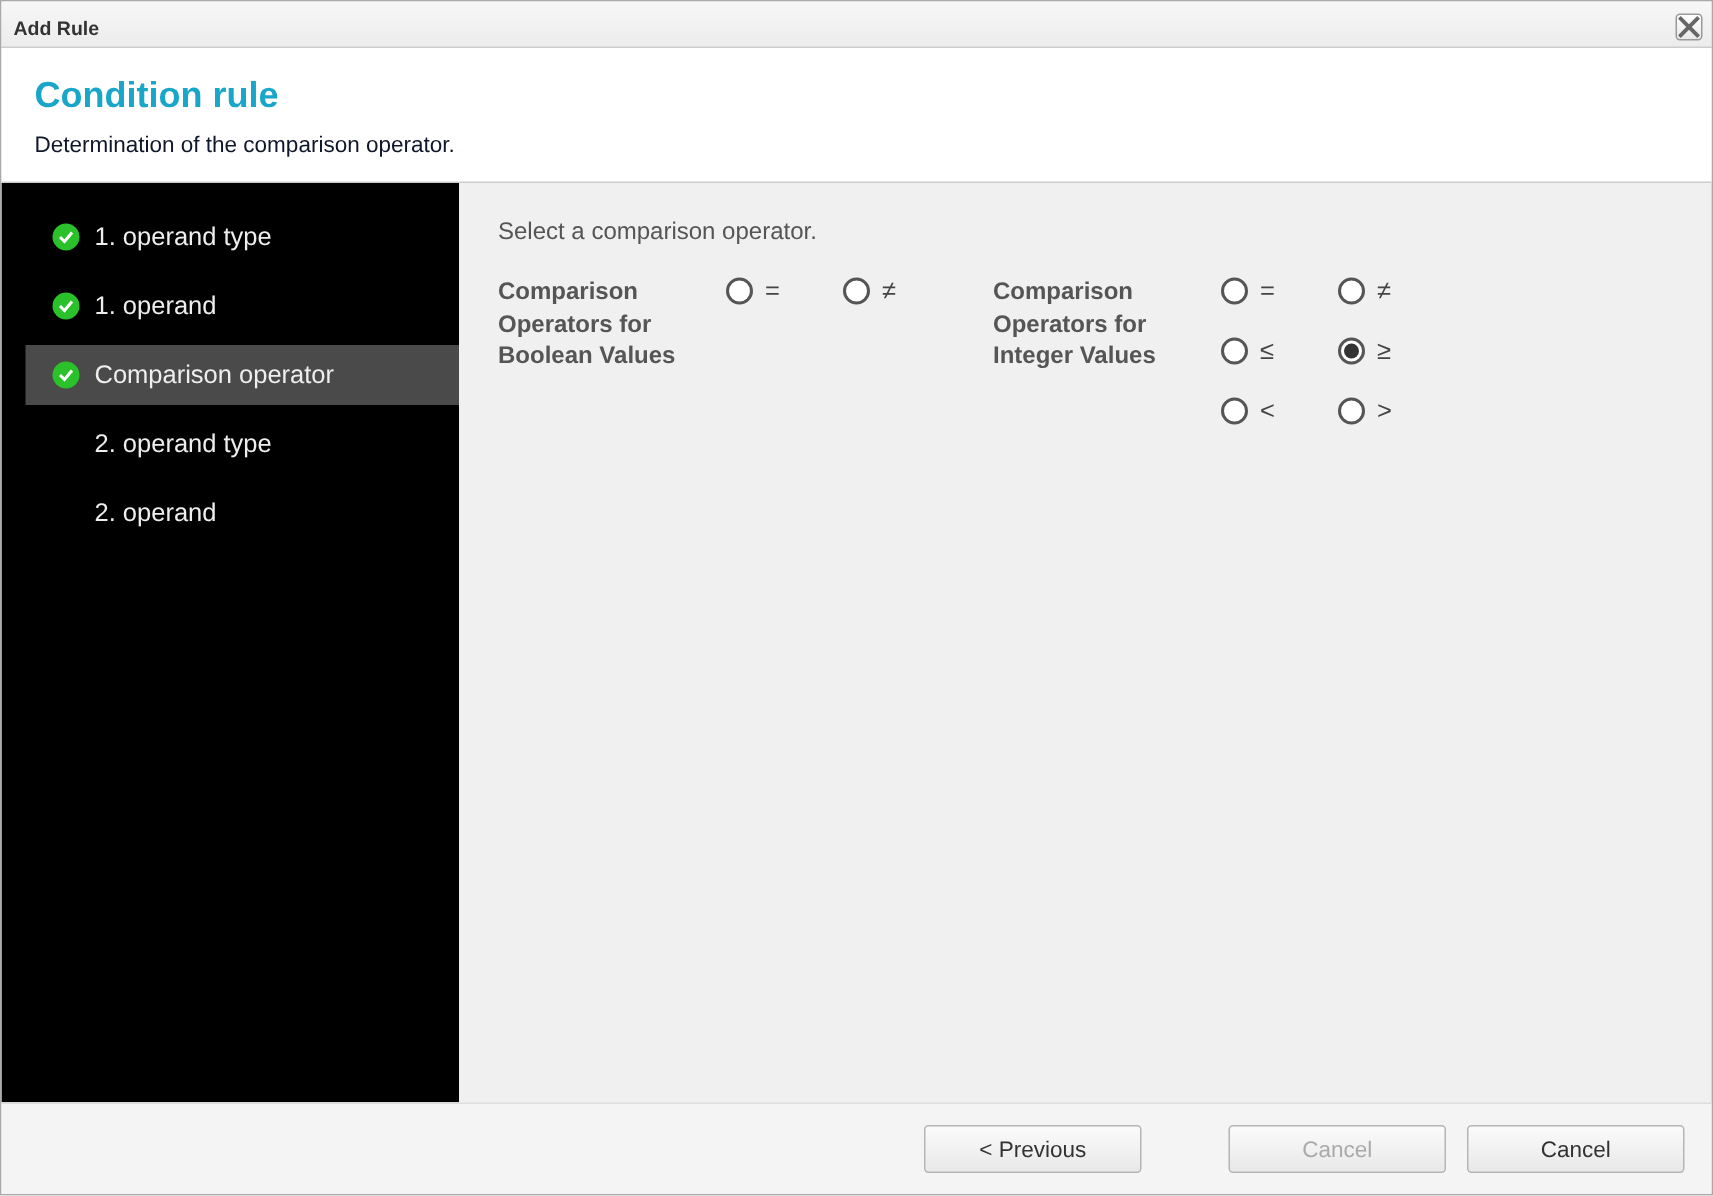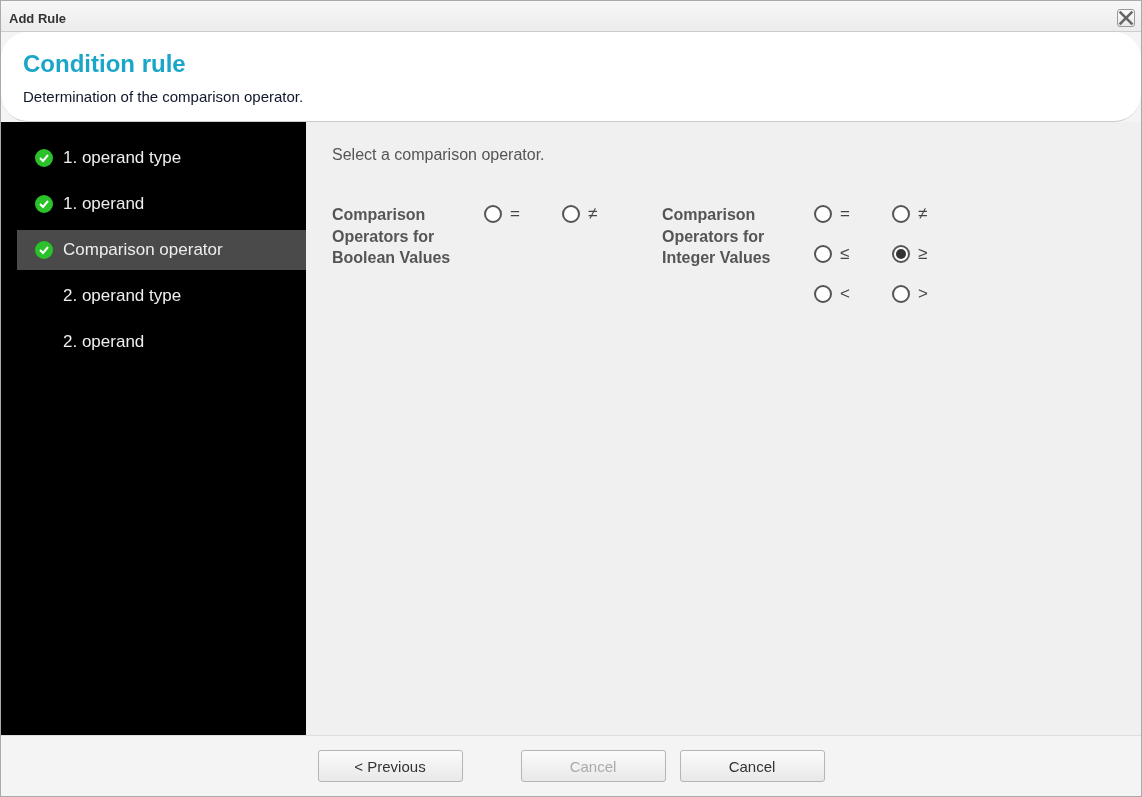--- a/index.html
+++ b/index.html
@@ -43,21 +43,20 @@
     justify-content: center;
     font-size: 12px;
     color: #555;
     background: linear-gradient(#fff,#e8e8e8);
     cursor: pointer;
   }
   .header-area {
     background: #fff;
     padding: 18px 22px 16px 22px;
     border-bottom: 1px solid #ccc;
-    border-radius: 27px;
   }
   .header-title {
     font-size: 24px;
     font-weight: bold;
     color: #1aa6c8;
     margin-bottom: 10px;
   }
   .header-sub {
     font-size: 15px;
     color: #0f172a;
@@ -106,21 +105,21 @@
     height: 12px;
   }
   .content {
     flex: 1;
     background: #f0f0f0;
     padding: 24px 26px;
   }
   .instruction {
     font-size: 16px;
     color: #555;
-    margin-bottom: 40px;
+    margin-bottom: 20px;
   }
   .groups {
     display: flex;
     gap: 60px;
   }
   .group {
     display: flex;
   }
   .group-title {
     font-size: 16px;
@@ -164,21 +163,21 @@
     border-radius: 50%;
   }
   .radio-label {
     font-size: 17px;
     color: #444;
     font-weight: 500;
     min-width: 14px;
   }
   .button-bar {
     display: flex;
-    justify-content: center;
+    justify-content: flex-end;
     gap: 14px;
     padding: 14px 18px;
     border-top: 1px solid #ddd;
     background: #f4f4f4;
   }
   .btn {
     min-width: 145px;
     height: 32px;
     border: 1px solid #b5b5b5;
     border-radius: 3px;

